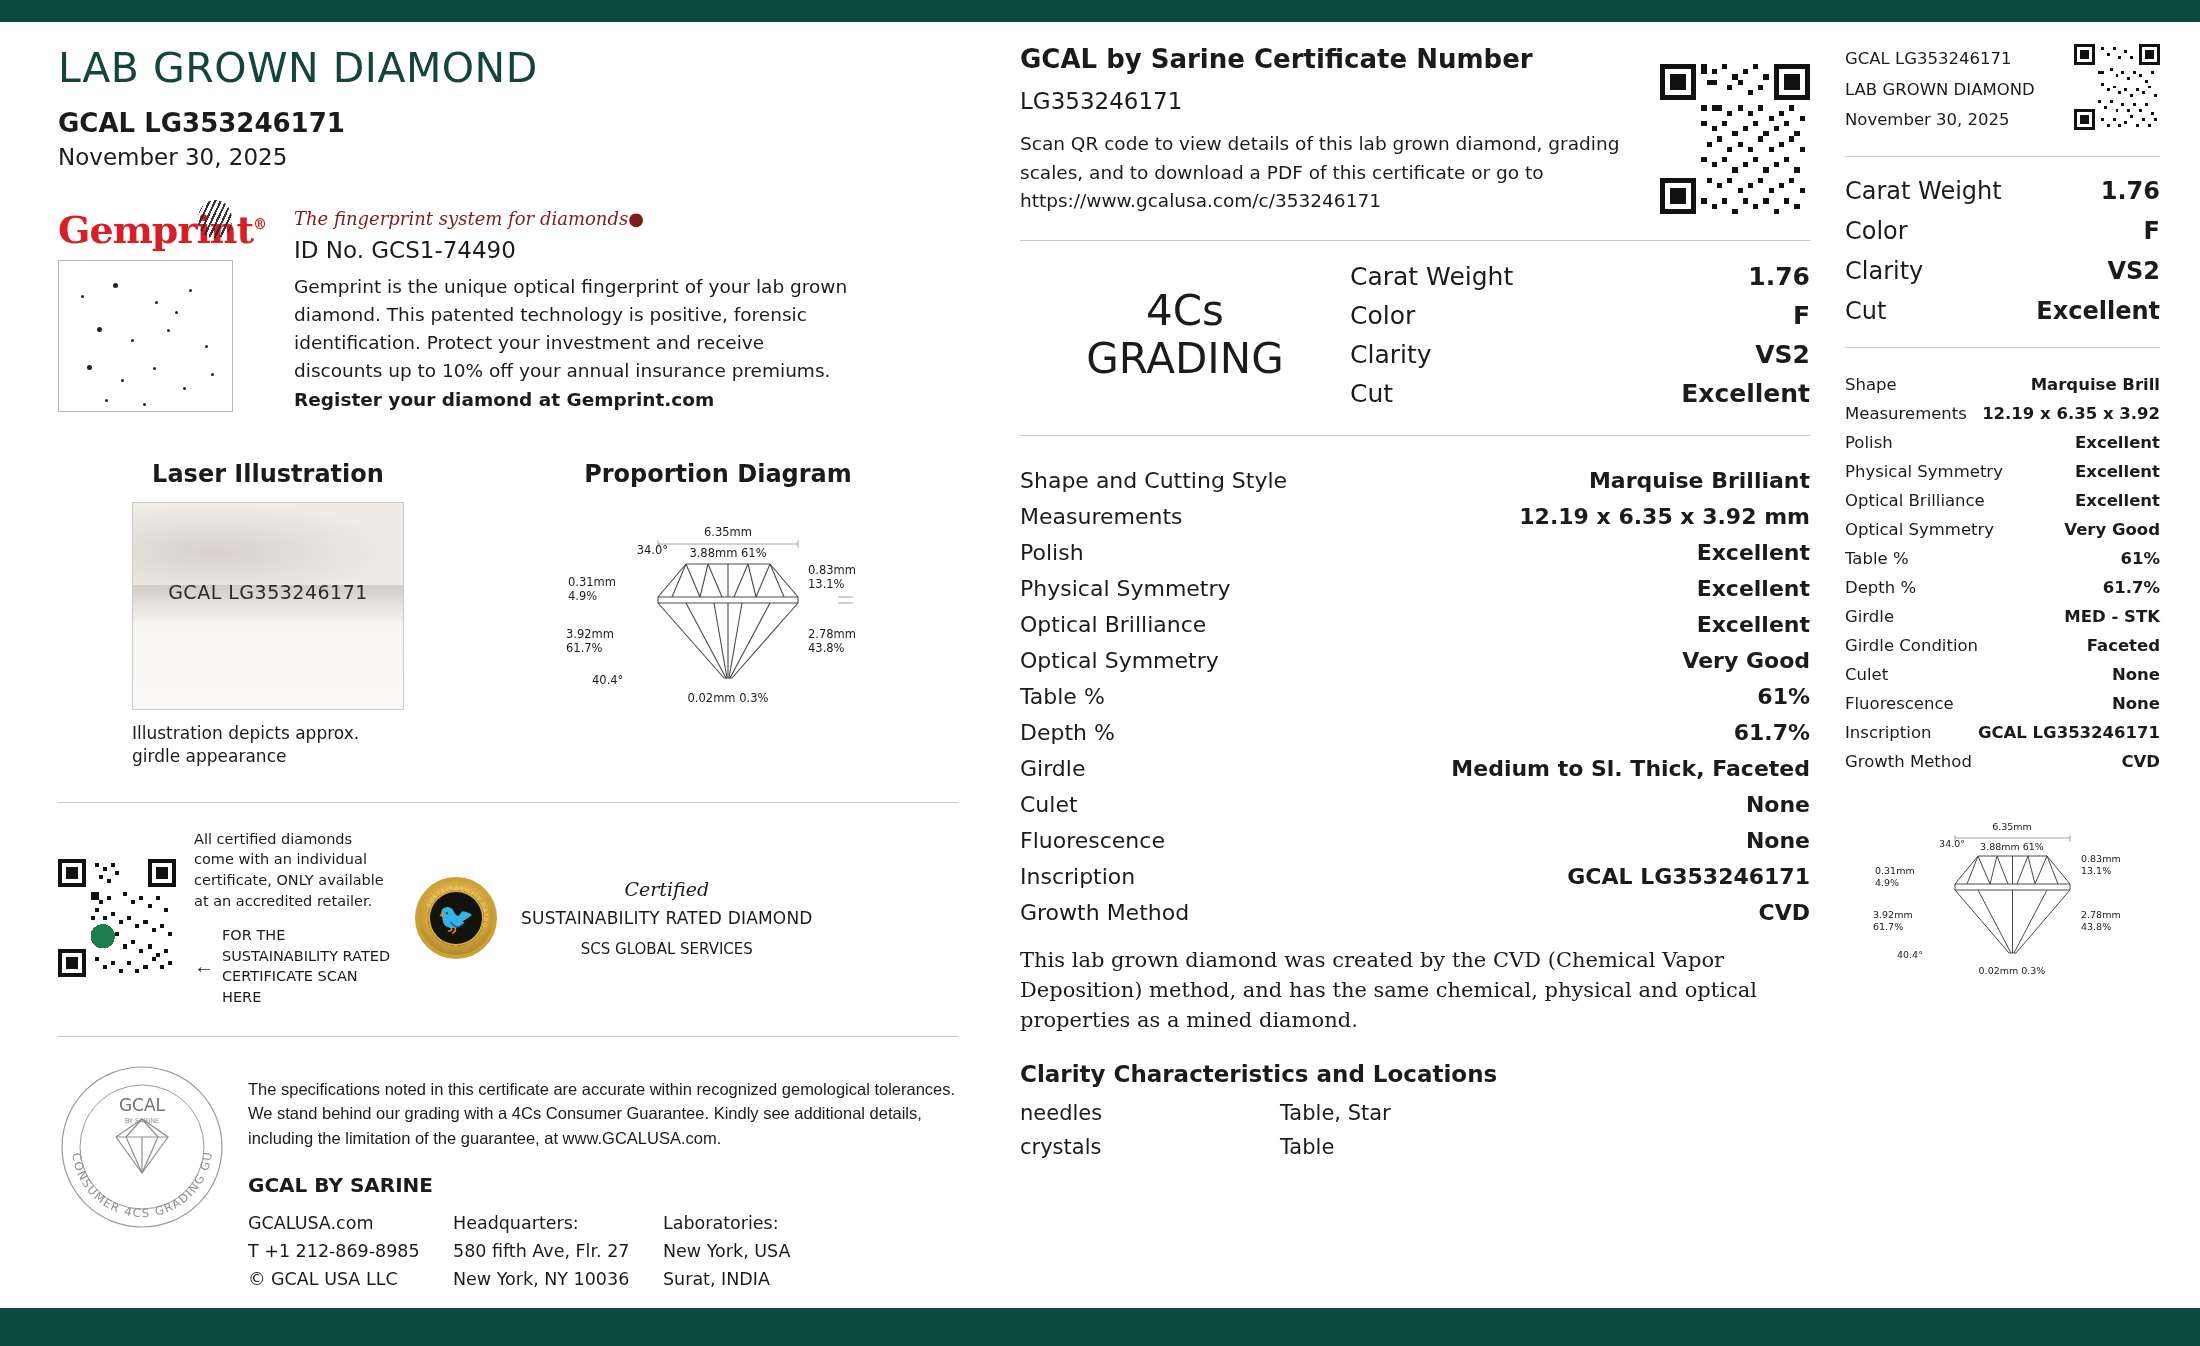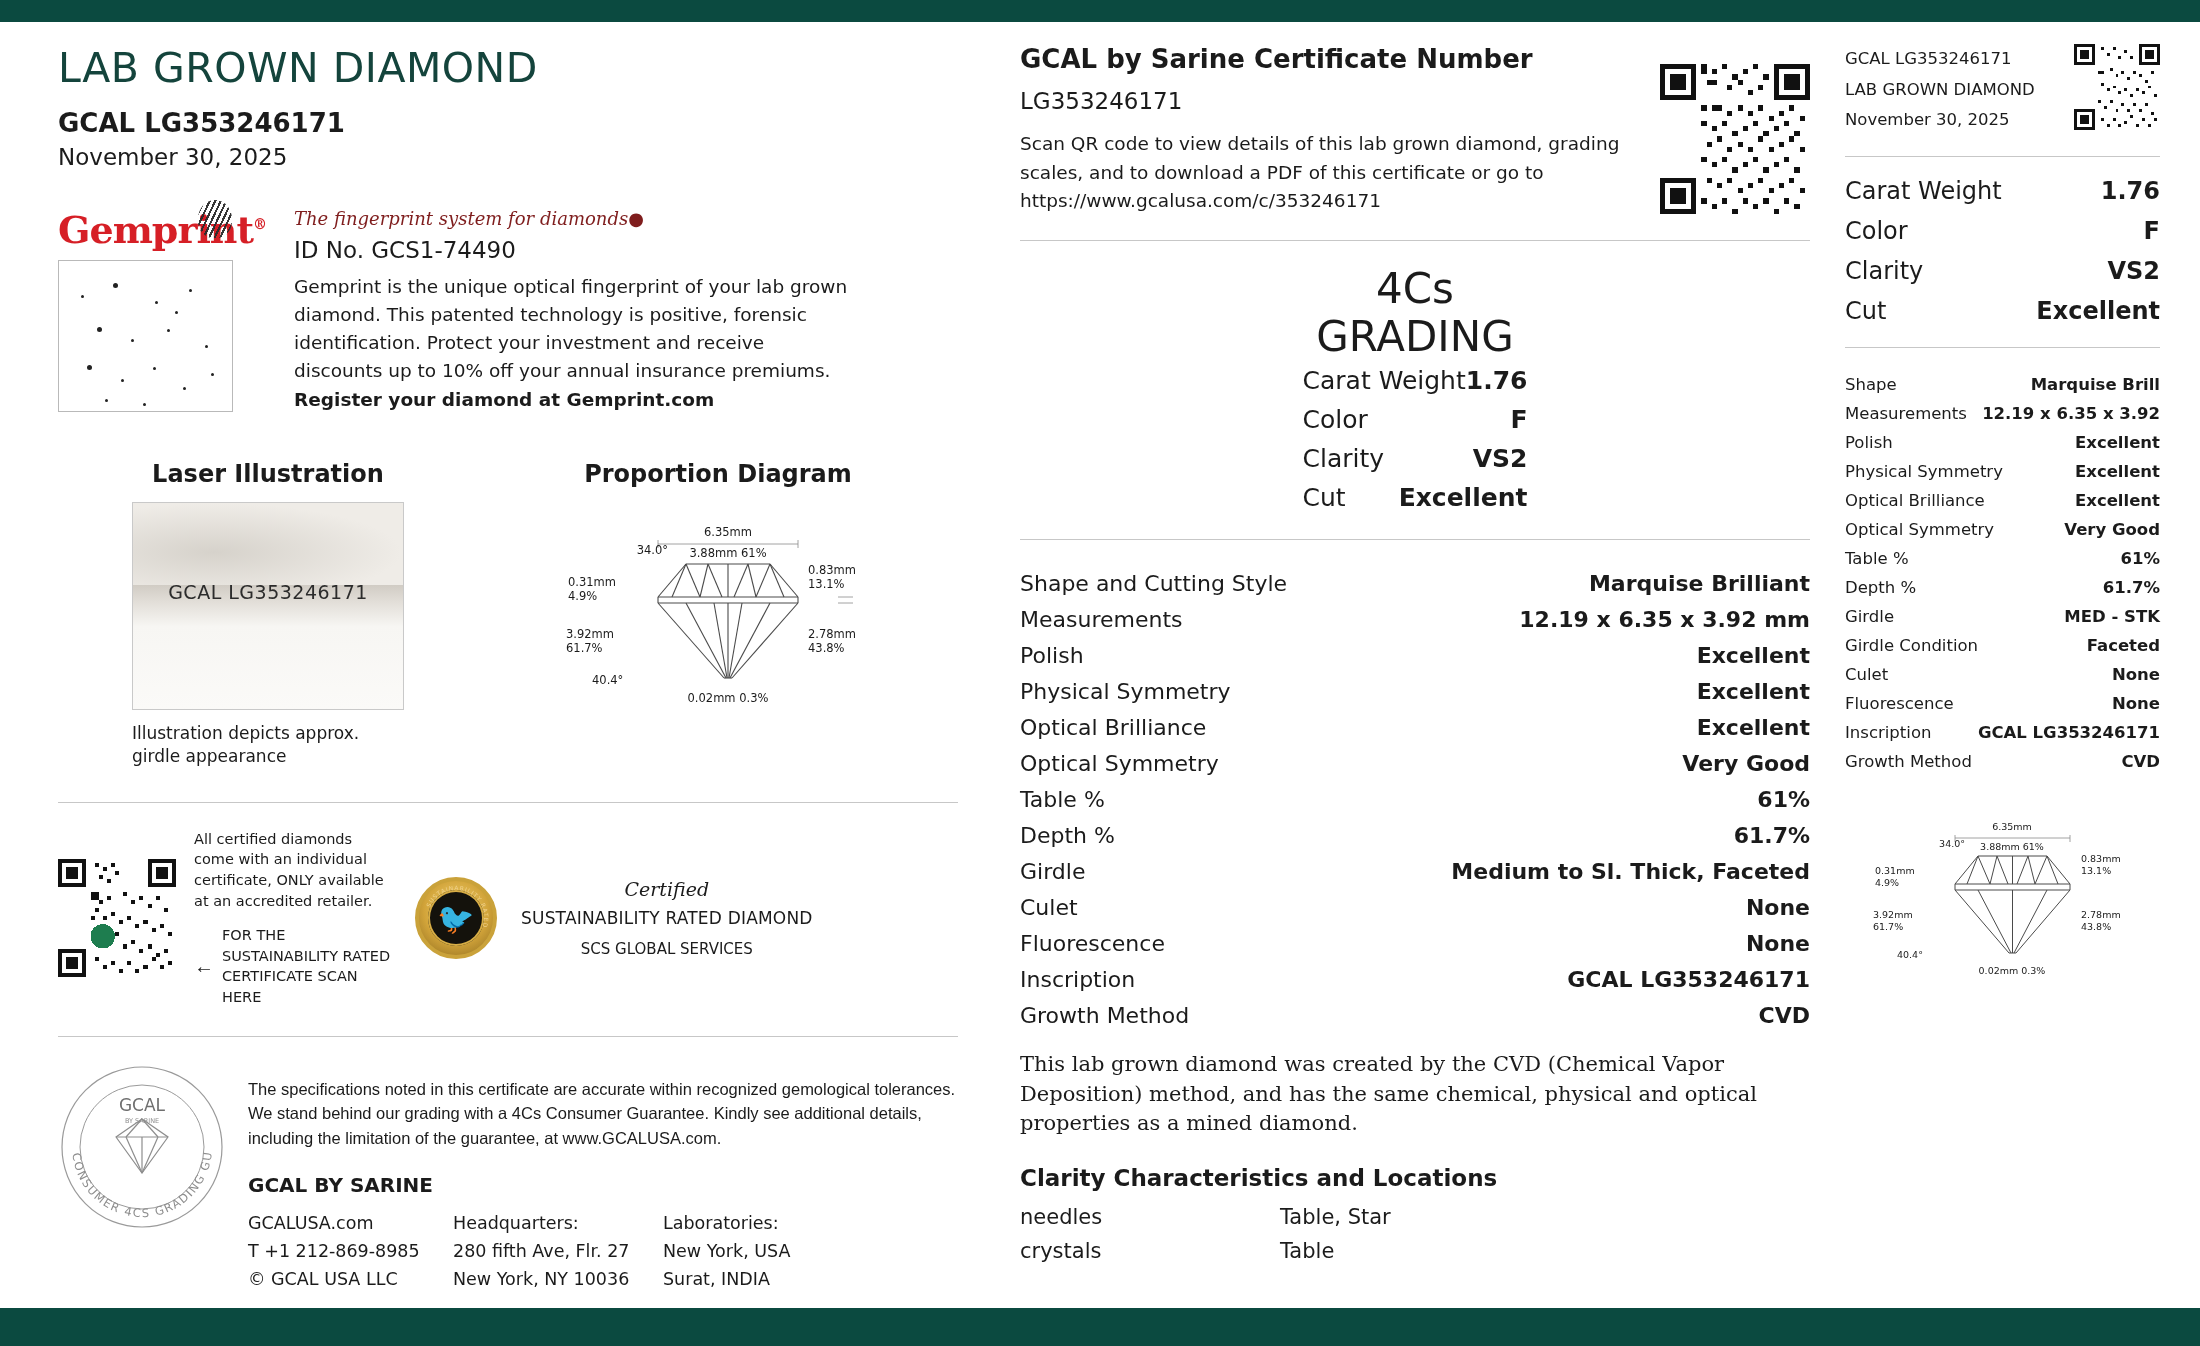--- a/index.html
+++ b/index.html
@@ -125,21 +125,21 @@
 
   
   .mid-title { font-size:26px; font-weight:700; margin:0 0 14px 0; font-family:"DejaVu Sans", sans-serif;}
   .mid-certno { font-size:23px; font-weight:400; margin-bottom:16px; font-family:"DejaVu Sans", sans-serif;}
   .mid-scan { font-size:18.5px; line-height:1.55; max-width:610px; font-family:"DejaVu Sans", sans-serif;}
   .mid-head-row { display:flex; justify-content:space-between; align-items:flex-start; }
   .mid-qr { margin-top:20px; }
 
   .mid-hr { border:none; border-top:1px solid #c7c7c7; margin:22px 0 0 0; }
 
-  .fourcs-row { display:flex; align-items:center; margin-top:24px;flex-direction:column; }
+  .fourcs-row { display:flex; align-items:center; margin-top:16px; }
   .fourcs-label {
     width:330px; text-align:center; font-size:42px; line-height:1.14; font-weight:400; color:#1b1b1b;
     font-family:"DejaVu Sans", sans-serif;
   }
   .fourcs-tbl { flex:1; }
   .frow { display:flex; justify-content:space-between; align-items:baseline; padding:5px 0; }
   .frow .k { font-size:25px; color:#1b1b1b; font-family:"DejaVu Sans", sans-serif;}
   .frow .v { font-size:25px; font-weight:700; font-family:"DejaVu Sans", sans-serif;}
 
   .spec-tbl { margin-top:26px; }
@@ -418,21 +418,21 @@
         <div class="foot-note">The specifications noted in this certificate are accurate within recognized gemological tolerances. We stand behind our grading with a 4Cs Consumer Guarantee. Kindly see additional details, including the limitation of the guarantee, at  www.GCALUSA.com.</div>
         <div class="foot-brand">GCAL BY SARINE</div>
         <div class="foot-cols">
           <div class="foot-col">
             <div>GCALUSA.com</div>
             <div>T +1 212-869-8985</div>
             <div>© GCAL USA LLC</div>
           </div>
           <div class="foot-col w2">
             <div>Headquarters:</div>
-            <div>280 fifth Ave, Flr. 27</div>
+            <div>580 fifth Ave, Flr. 27</div>
             <div>New York, NY 10036</div>
           </div>
           <div class="foot-col">
             <div>Laboratories:</div>
             <div>New York, USA</div>
             <div>Surat, INDIA</div>
           </div>
         </div>
       </div>
     </div>

